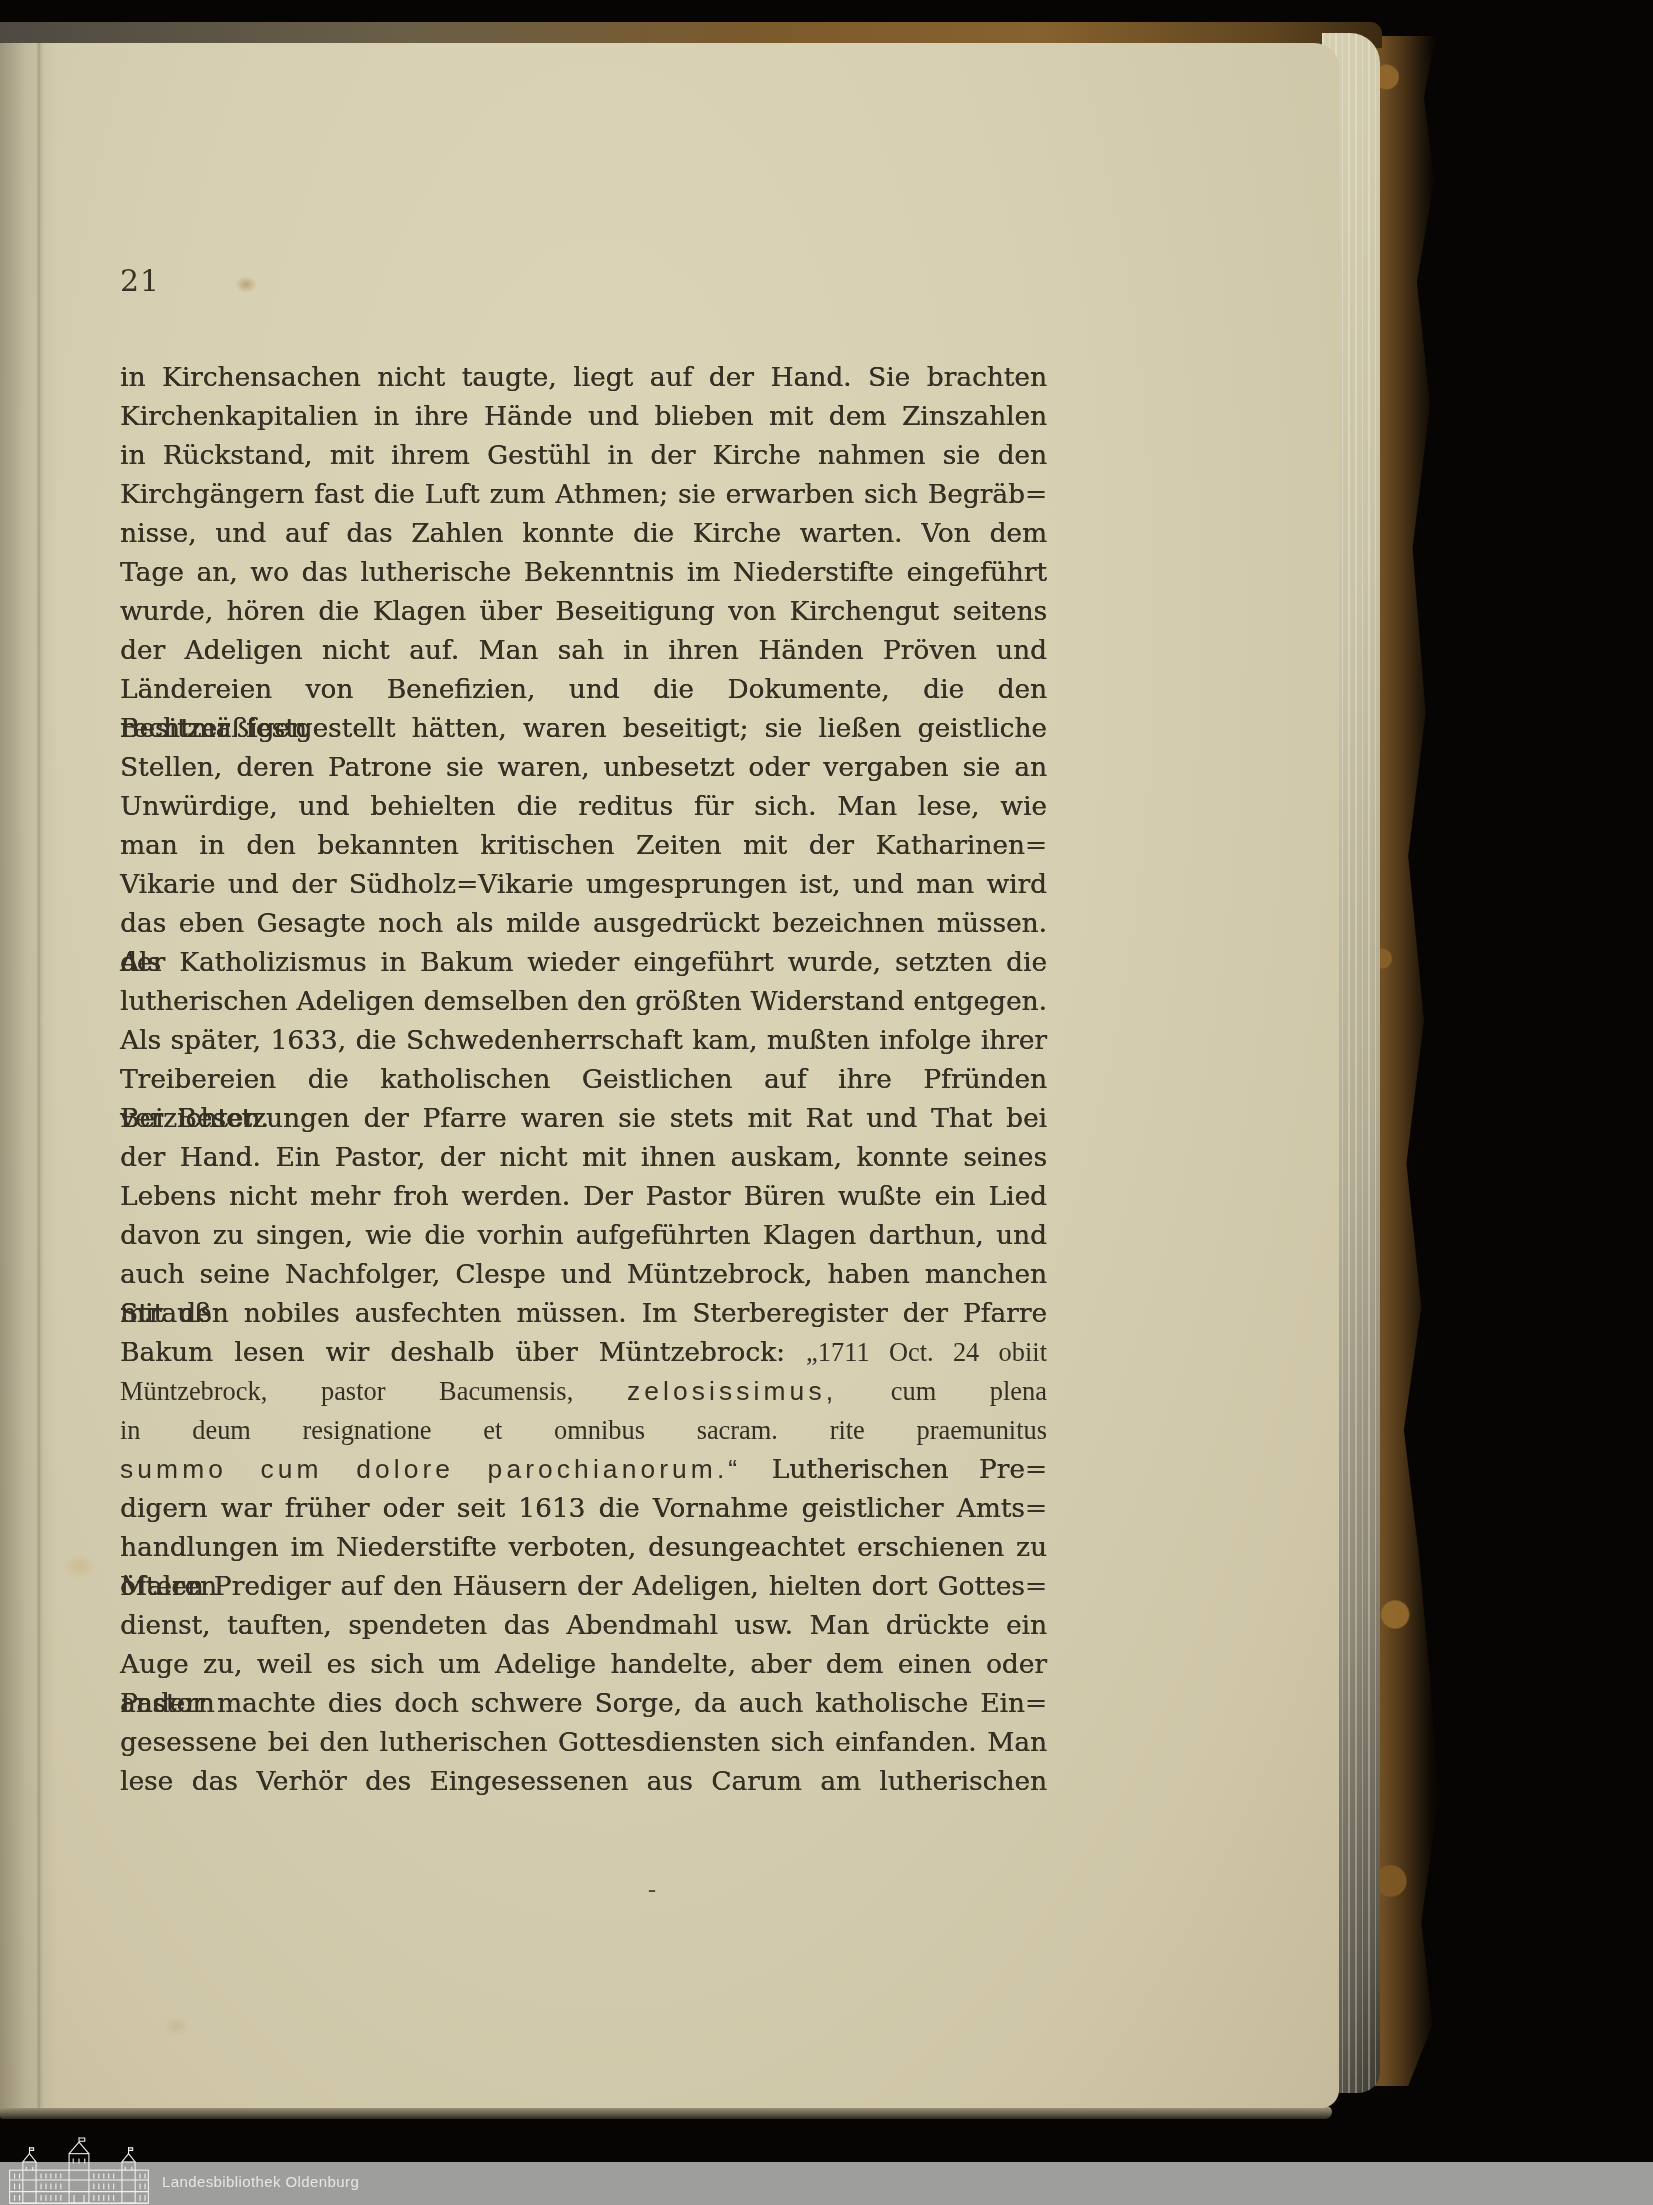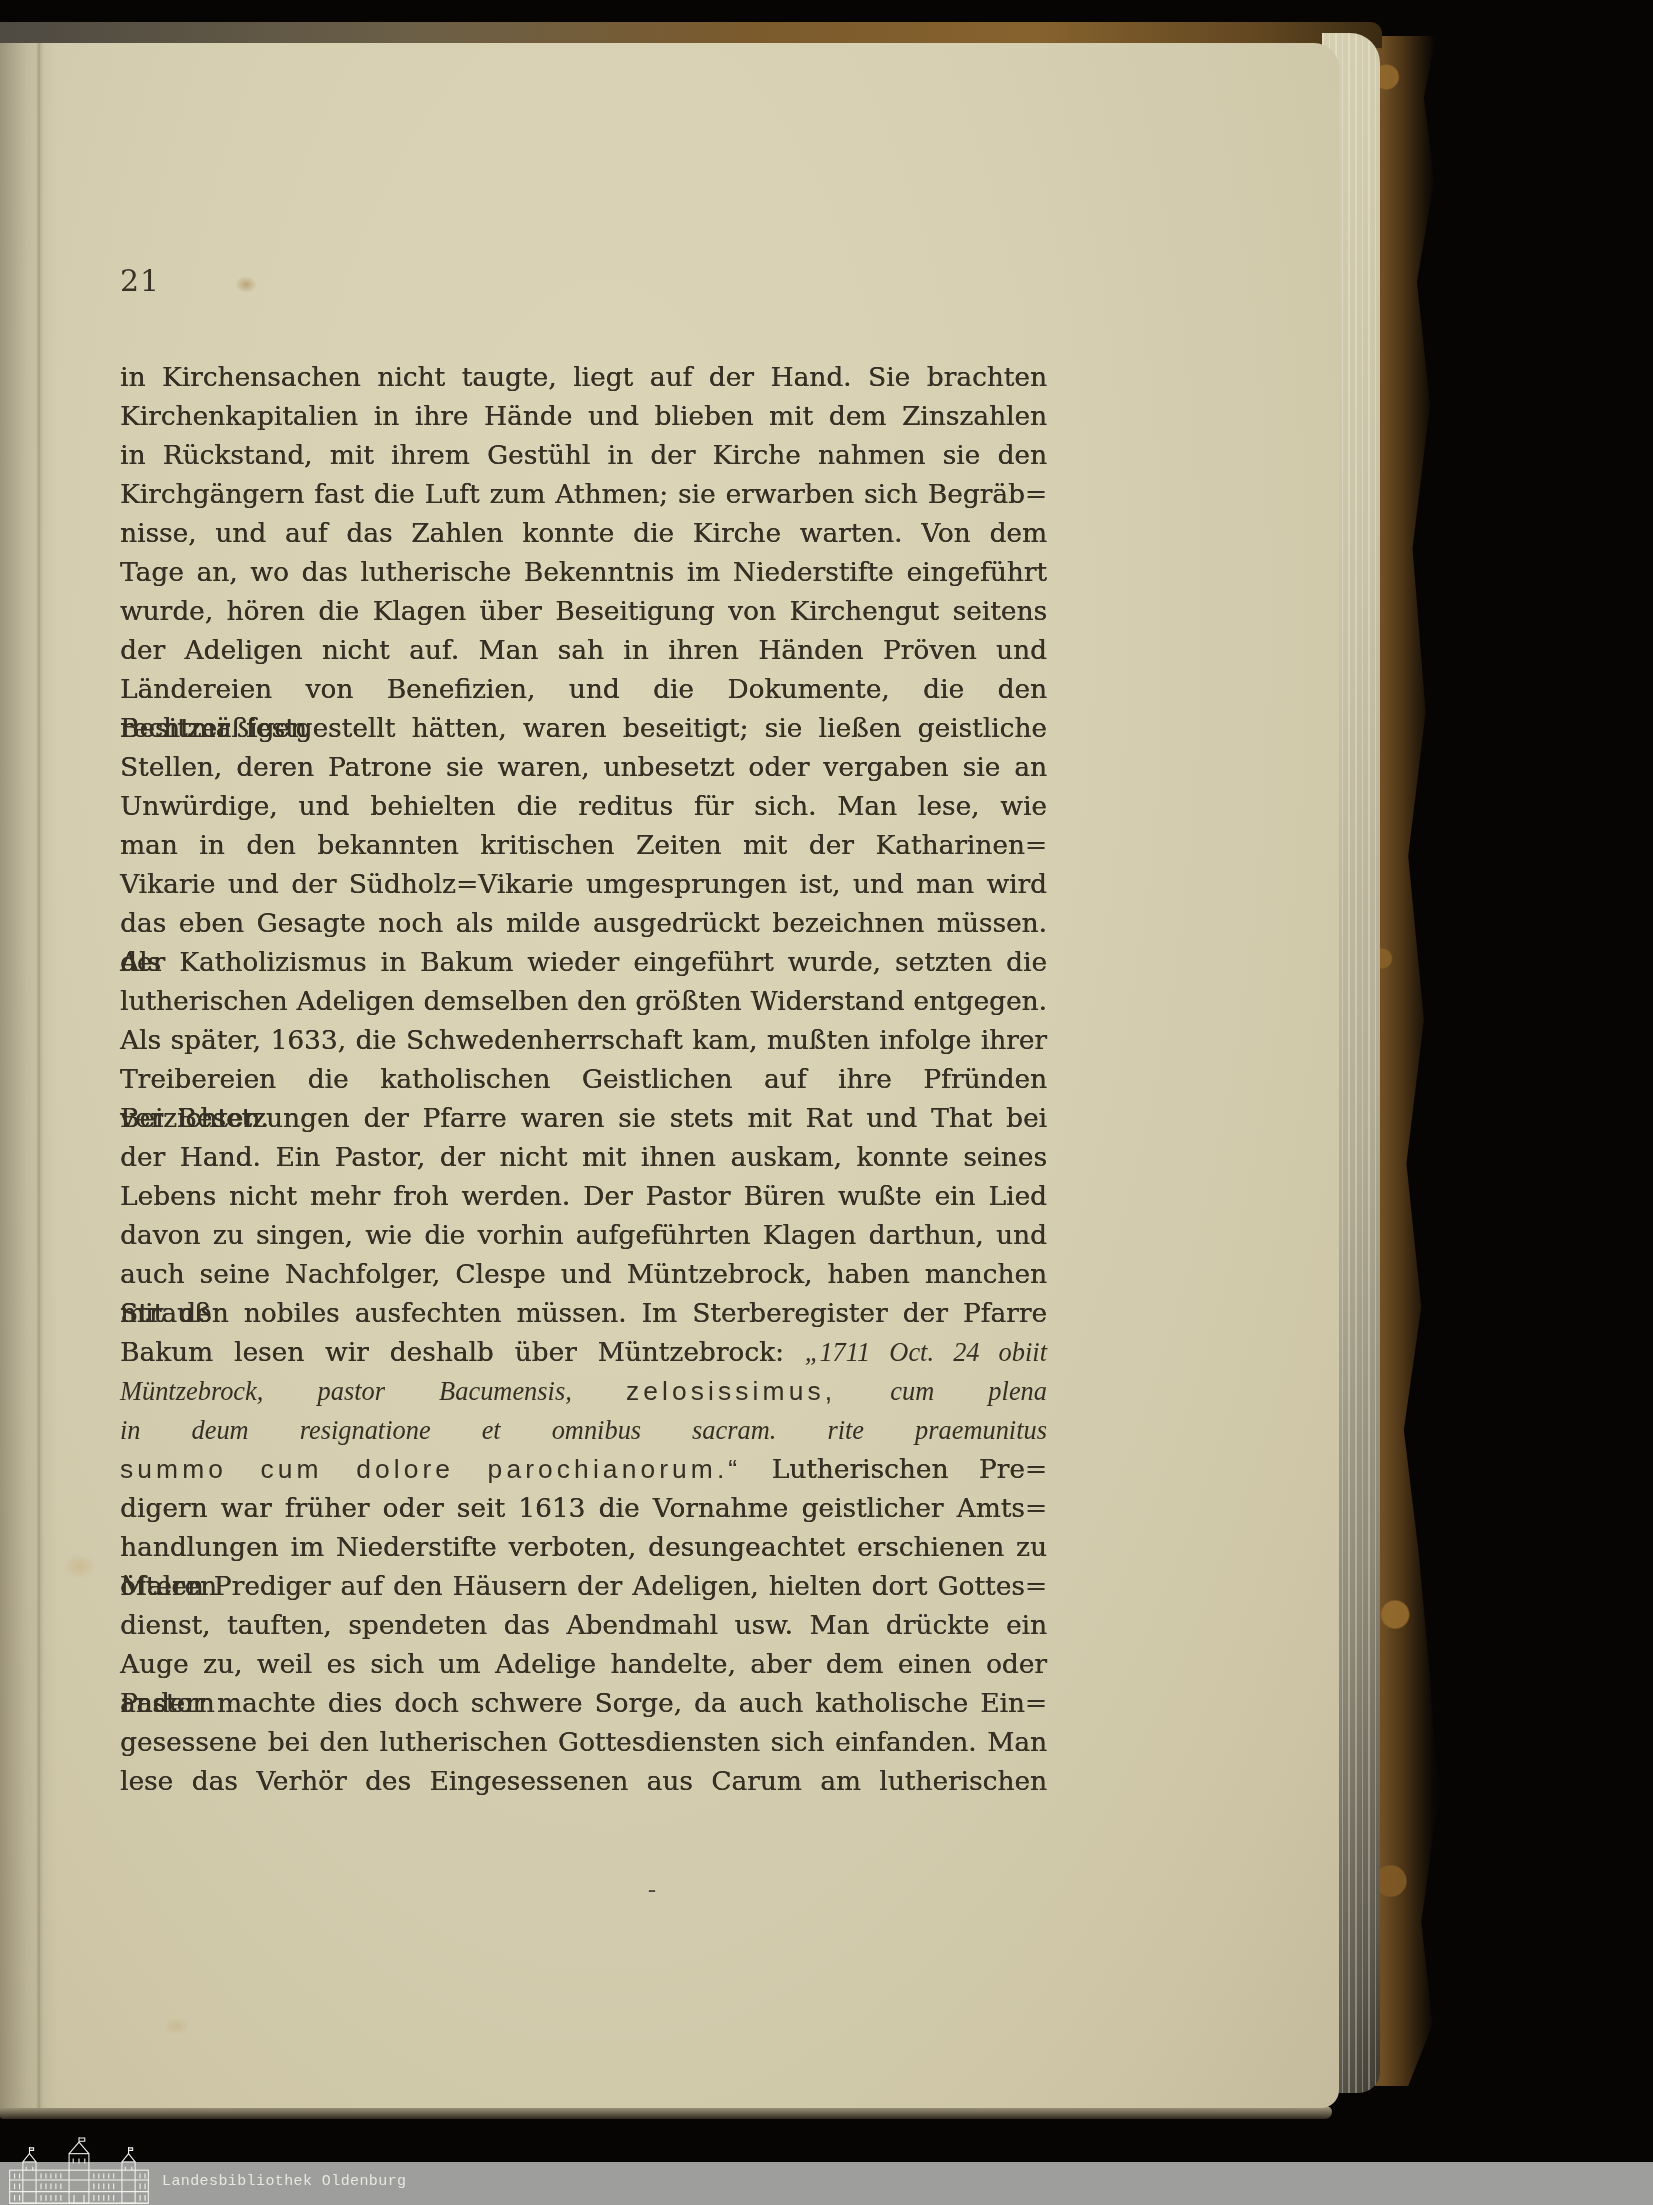--- a/index.html
+++ b/index.html
@@ -42,30 +42,30 @@
   .stain-3{left:164px;top:2017px;width:25px;height:18px;
     background:radial-gradient(ellipse,rgba(180,150,90,.25),transparent 70%);}
 
   
   .page-number{position:absolute;left:120px;top:263px;width:927px;z-index:4;
     text-align:left;font-size:30px;color:#393327;letter-spacing:0.8px;}
   .text-block{position:absolute;left:120px;top:357px;width:927px;z-index:4;
     font-size:26.4px;color:#352f24;}
   .line{height:39px;line-height:39px;text-align:justify;text-align-last:justify;}
   .f-fraktur{font-family:"DejaVu Serif",serif;text-shadow:0.2px 0 0 currentColor;}
-  .f-antiqua{font-family:"Liberation Serif",serif;font-style:italic;}
+  .f-antiqua{font-family:"Liberation Serif",serif;}
   .f-antiqua_sp{font-family:Liberation Sans, sans-serif;letter-spacing:4.1px;}
   .catchword{position:absolute;left:627px;top:1875px;width:50px;z-index:4;
     text-align:center;font-size:25px;color:#4c463a;}
 
   
   .footer-bar{position:absolute;left:0;top:2162px;width:1653px;height:43px;z-index:5;background:#9e9e9c;}
   .library-logo{position:absolute;left:8.3px;top:2137px;width:142px;height:68px;z-index:6;}
   .library-label{position:absolute;left:162px;top:2173px;z-index:6;
-    font-family:Liberation Mono, monospace;font-size:15px;color:#e6e7e1;letter-spacing:0.4px;}
+    font-family:Liberation Sans, sans-serif;font-size:15px;color:#e6e7e1;letter-spacing:0.4px;}
 </style>
 </head>
 <body>
 
 <div class="scan-root">
 
   <div class="page-rough-edge"></div>
   <div class="page-top-edge"></div>
   <div class="page-right-stack"></div>
   <div class="page-bottom-edge"></div>

